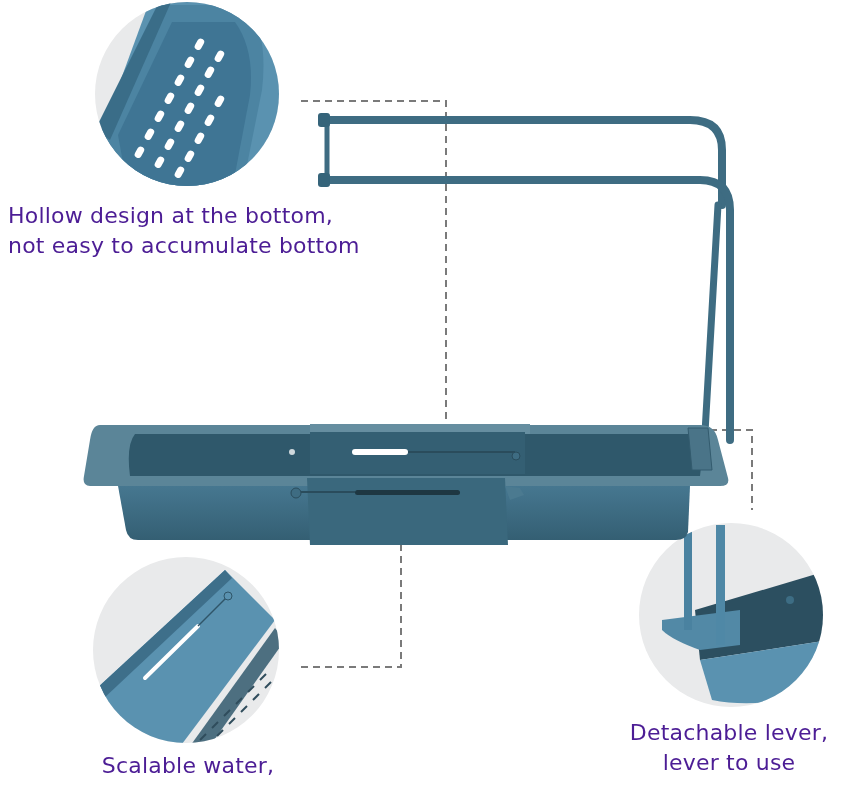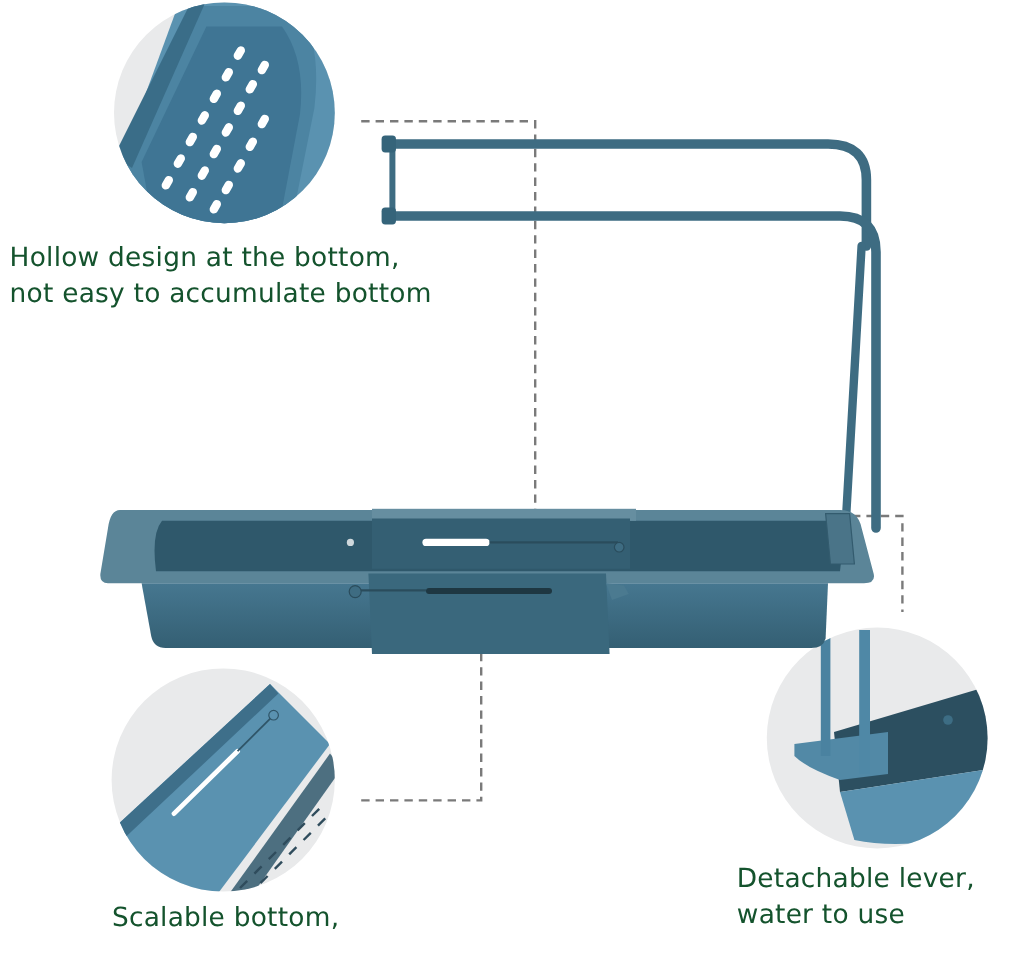--- a/index.html
+++ b/index.html
@@ -1,24 +1,24 @@
 <!DOCTYPE html>
 <html><head>
 <meta charset="utf-8">
 <style>
   html, body { margin: 0; padding: 0; background: #ffffff; }
   body { width: 844px; height: 812px; position: relative; overflow: hidden;
          font-family: "DejaVu Sans", sans-serif; }
   .stage { position: absolute; left: 0; top: 0; width: 844px; height: 812px; }
-  .caption { position: absolute; color: #14532d; font-family: "DejaVu Sans", sans-serif;
+  .caption { position: absolute; color: #4c1d95; font-family: "DejaVu Sans", sans-serif;
              font-size: 22px; line-height: 30px; letter-spacing: 0.2px; }
   .caption span { display: block; white-space: nowrap; }
   #cap-hollow { left: 8px; top: 201px; text-align: left; }
   #cap-scalable { left: 78px; top: 751px; width: 220px; text-align: center; }
-  #cap-lever { left: 614px; top: 718px; width: 230px; text-align: left; }
+  #cap-lever { left: 614px; top: 718px; width: 230px; text-align: center; }
   svg { position: absolute; left: 0; top: 0; }
 </style>
 </head>
 <body>
 
 <div class="stage">
 
   <svg width="844" height="812" viewBox="0 0 844 812">
     <defs>
       <clipPath id="clipTop">
@@ -146,21 +146,21 @@
       <path d="M688 428 L708 428 L712 470 L692 470 Z" fill="#4a7488" stroke="#335b6e"></path>
     </g>
   </svg>
 
   <div class="caption" id="cap-hollow">
     <span>Hollow design at the bottom,</span>
     <span>not easy to accumulate bottom</span>
   </div>
 
   <div class="caption" id="cap-scalable">
-    <span>Scalable bottom,</span>
+    <span>Scalable water,</span>
   </div>
 
   <div class="caption" id="cap-lever">
     <span>Detachable lever,</span>
-    <span>water to use</span>
+    <span>lever to use</span>
   </div>
 
 </div>
 
 </body></html>

